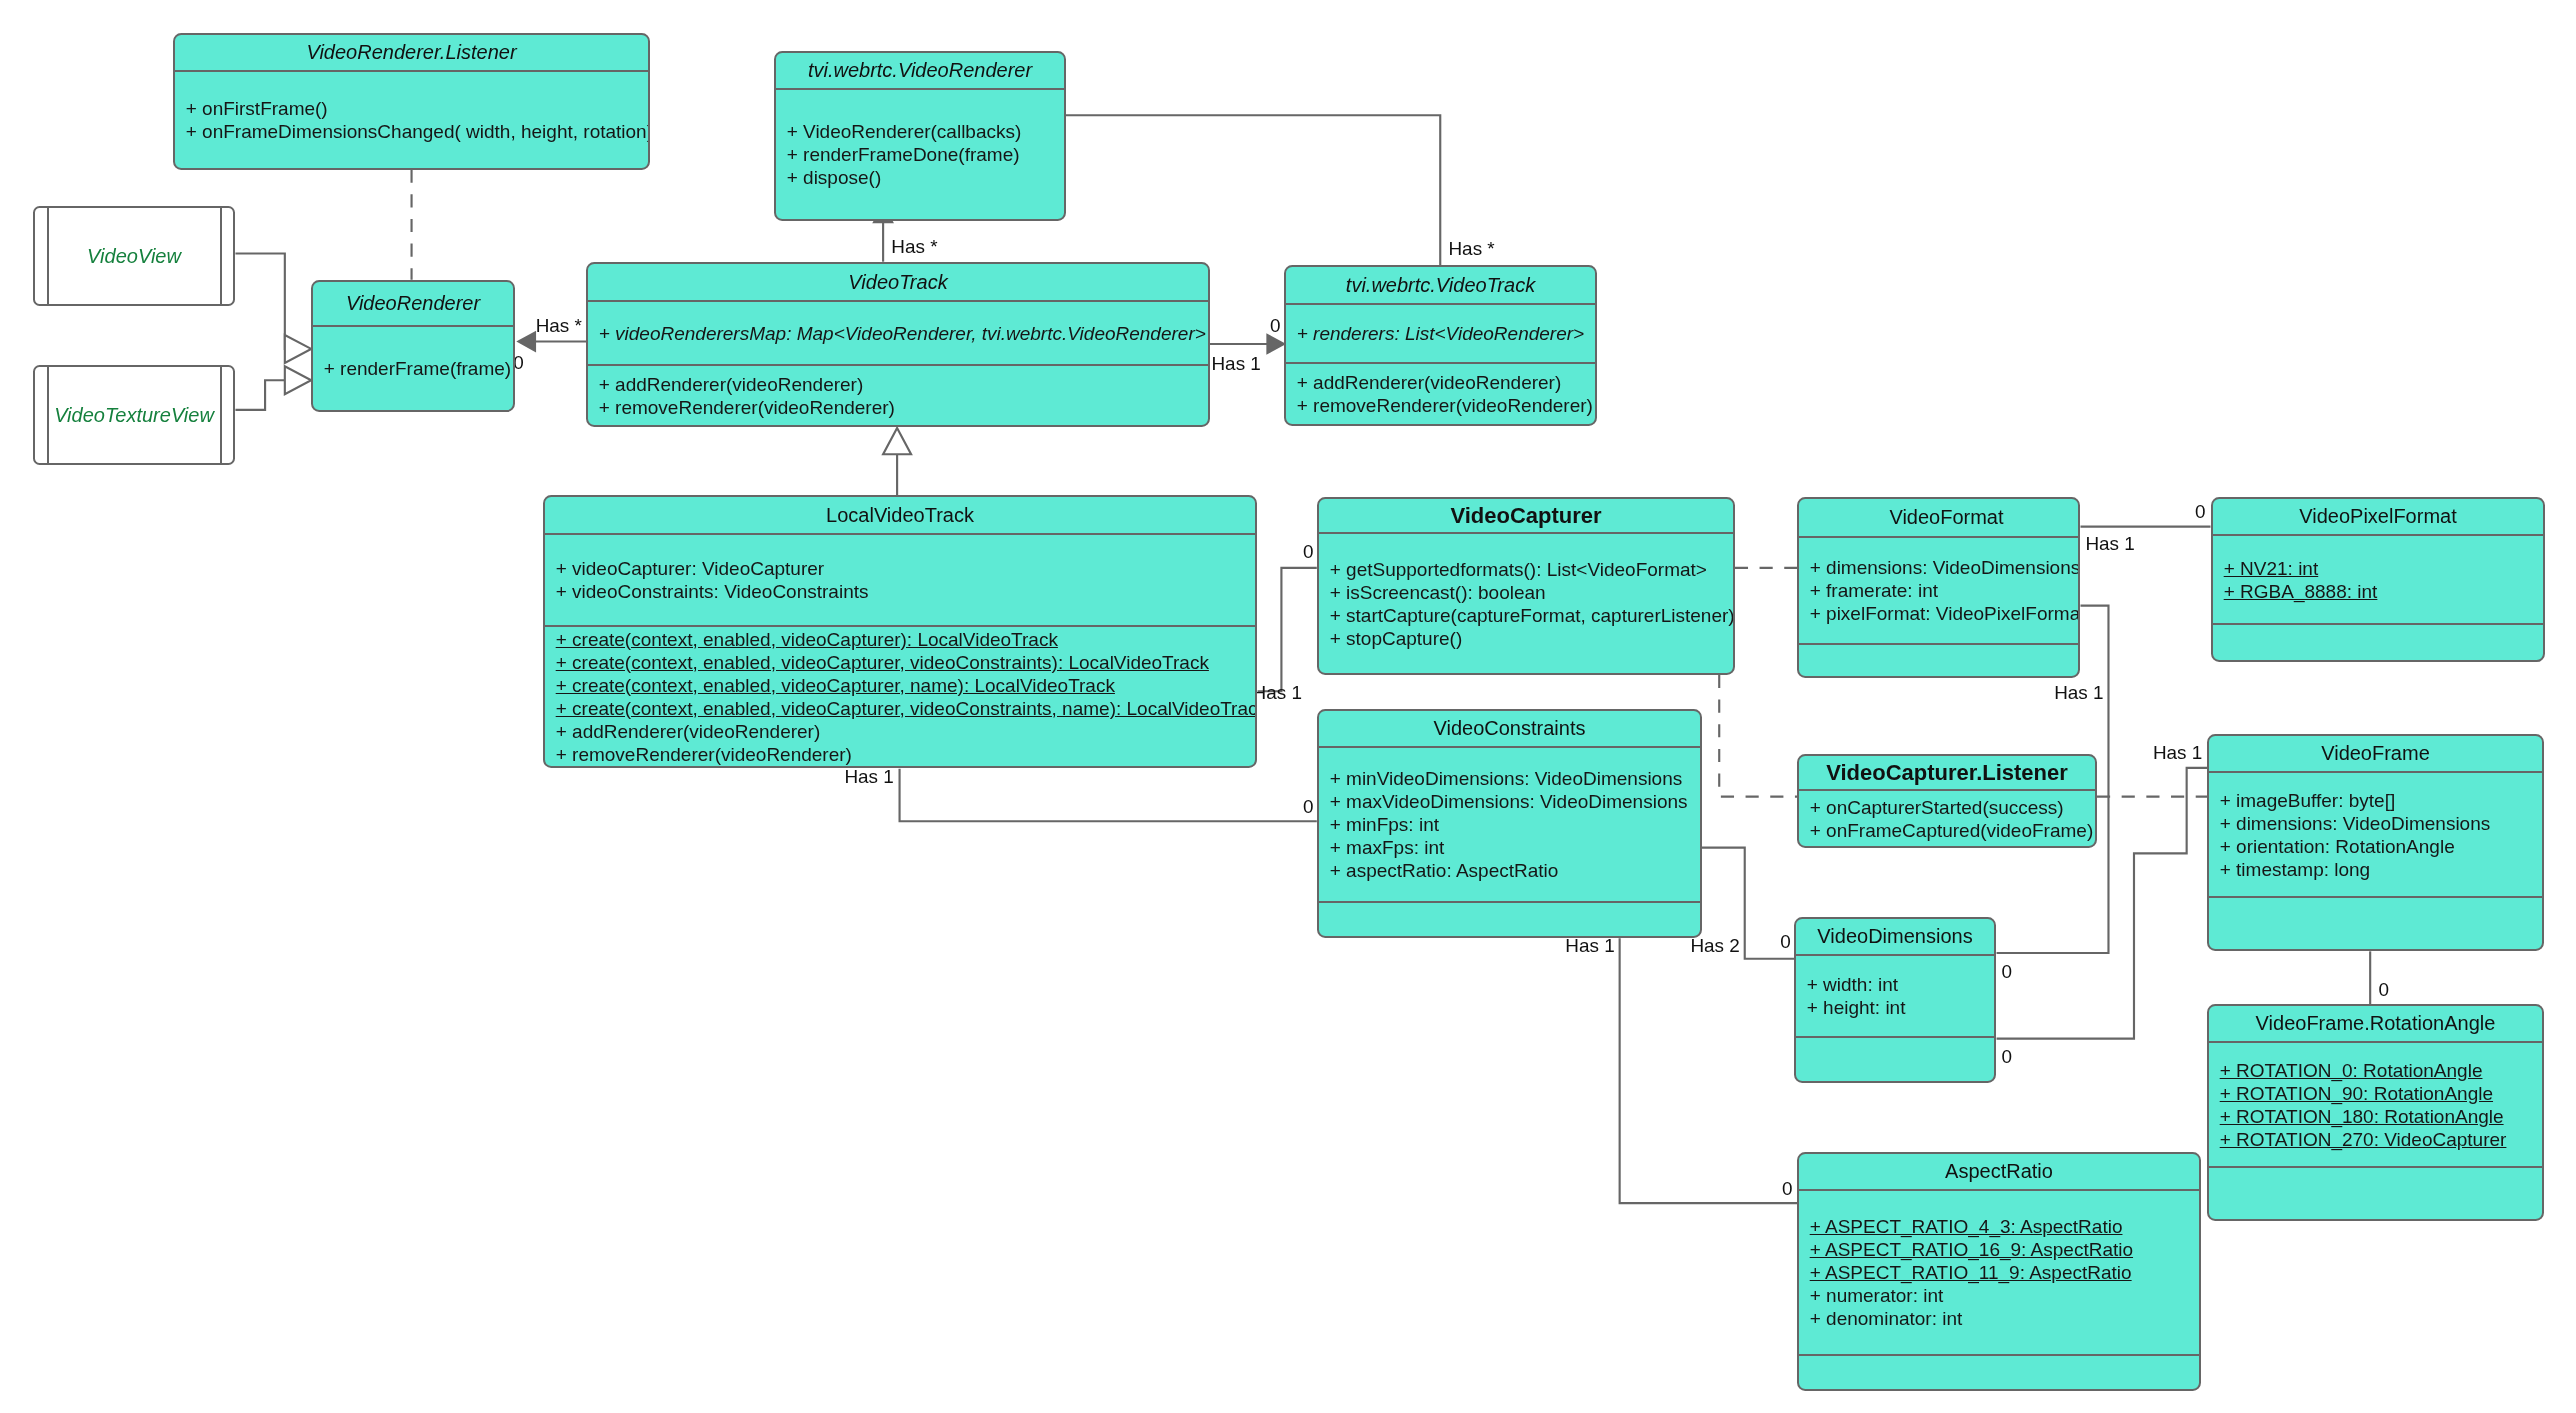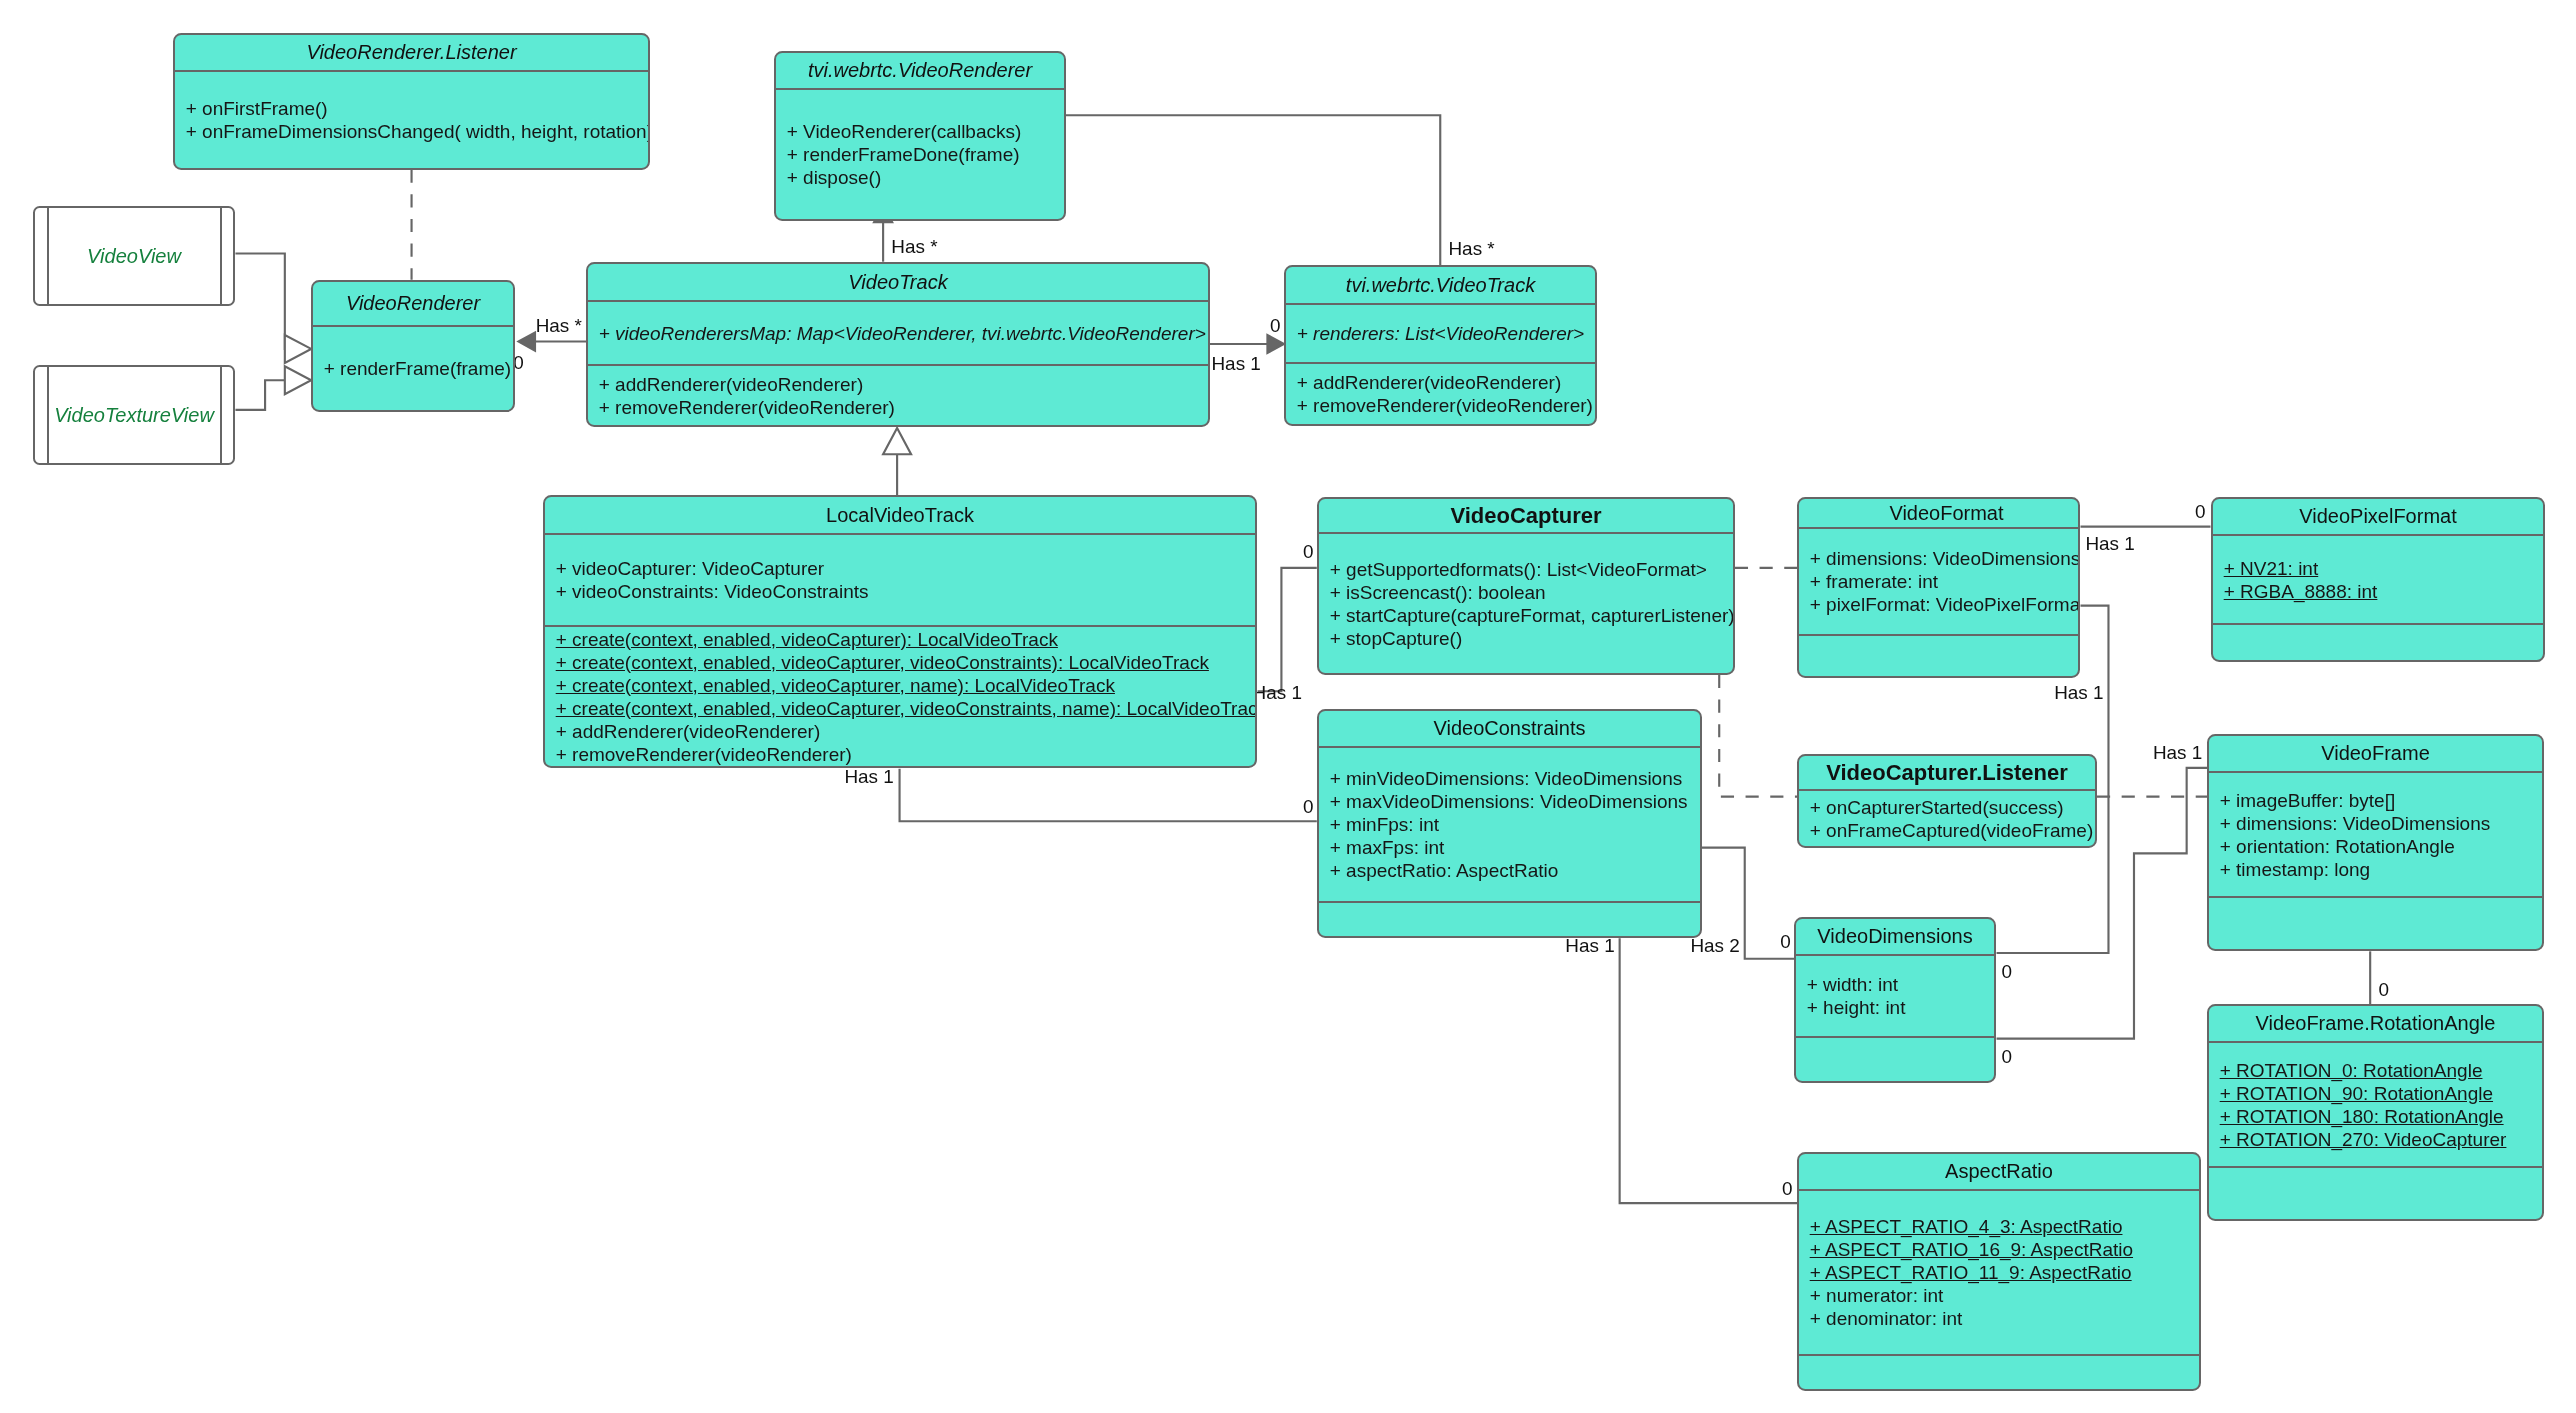--- a/index.html
+++ b/index.html
@@ -151,21 +151,21 @@
     <div class="cls" style="left: 1317px; top: 497px; width: 418px; height: 178px;">
       <div class="title bold" style="height: 33px;">VideoCapturer</div>
       <div class="sec fill">
         <div class="row">+ getSupportedformats(): List&lt;VideoFormat&gt;</div>
         <div class="row">+ isScreencast(): boolean</div>
         <div class="row">+ startCapture(captureFormat, capturerListener)</div>
         <div class="row">+ stopCapture()</div>
       </div>
     </div>
     <div class="cls" style="left: 1797px; top: 497px; width: 283px; height: 181px;">
-      <div class="title " style="height: 28px; margin-left: 16px;">VideoFormat</div>
+      <div class="title " style="height: 37px; margin-left: 16px;">VideoFormat</div>
       <div class="sec" style="height: 107px; flex: 0 0 107px;">
         <div class="row">+ dimensions: VideoDimensions</div>
         <div class="row">+ framerate: int</div>
         <div class="row">+ pixelFormat: VideoPixelFormat</div>
       </div>
       <div class="sec fill"></div>
     </div>
     <div class="cls" style="left: 2211px; top: 497px; width: 334px; height: 165px;">
       <div class="title " style="height: 35px;">VideoPixelFormat</div>
       <div class="sec" style="height: 89px; flex: 0 0 89px;">

